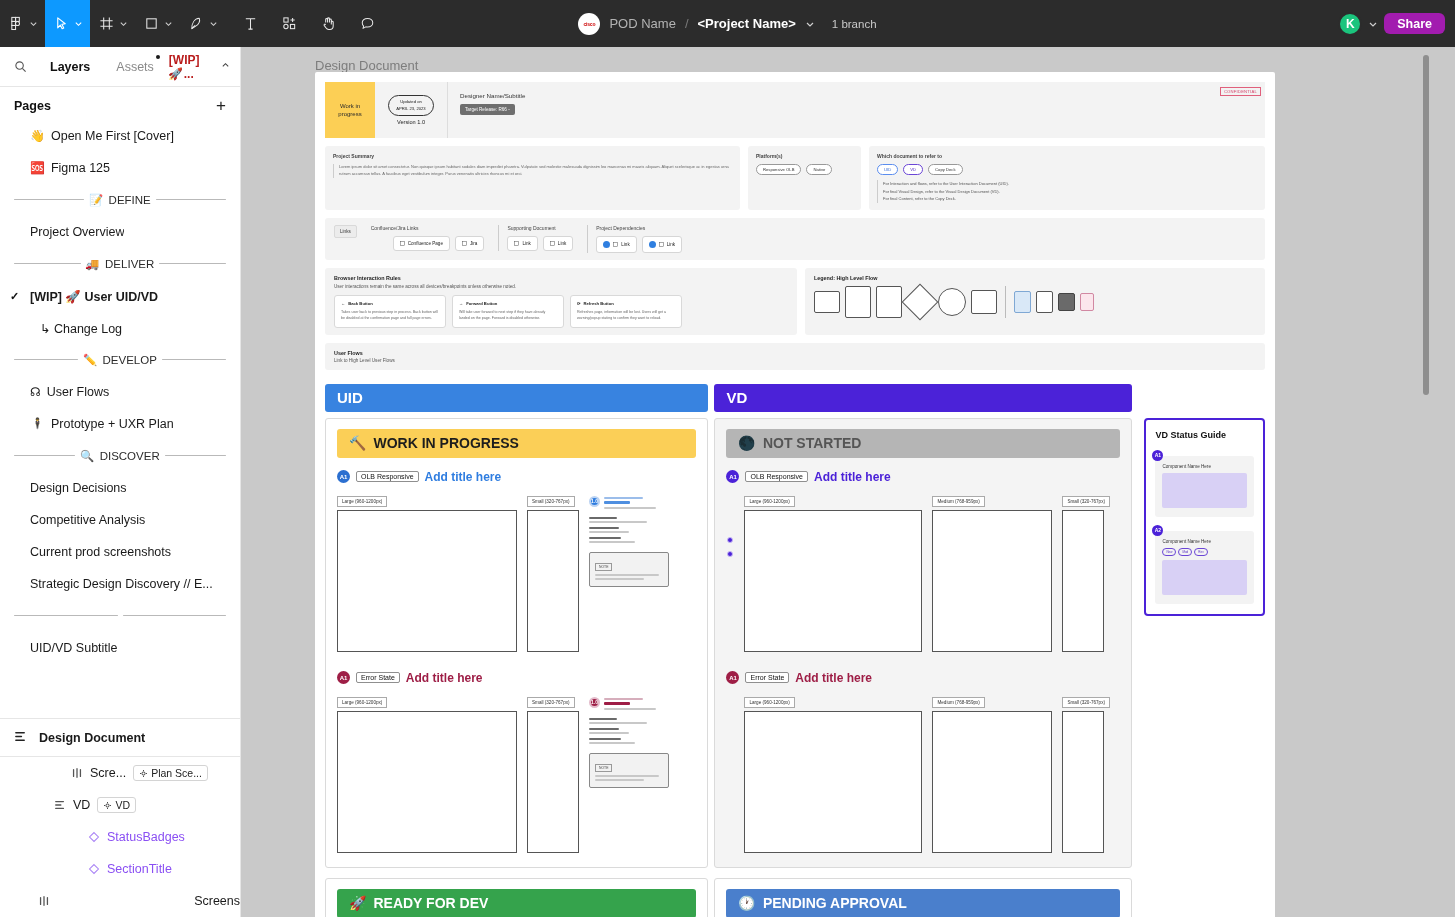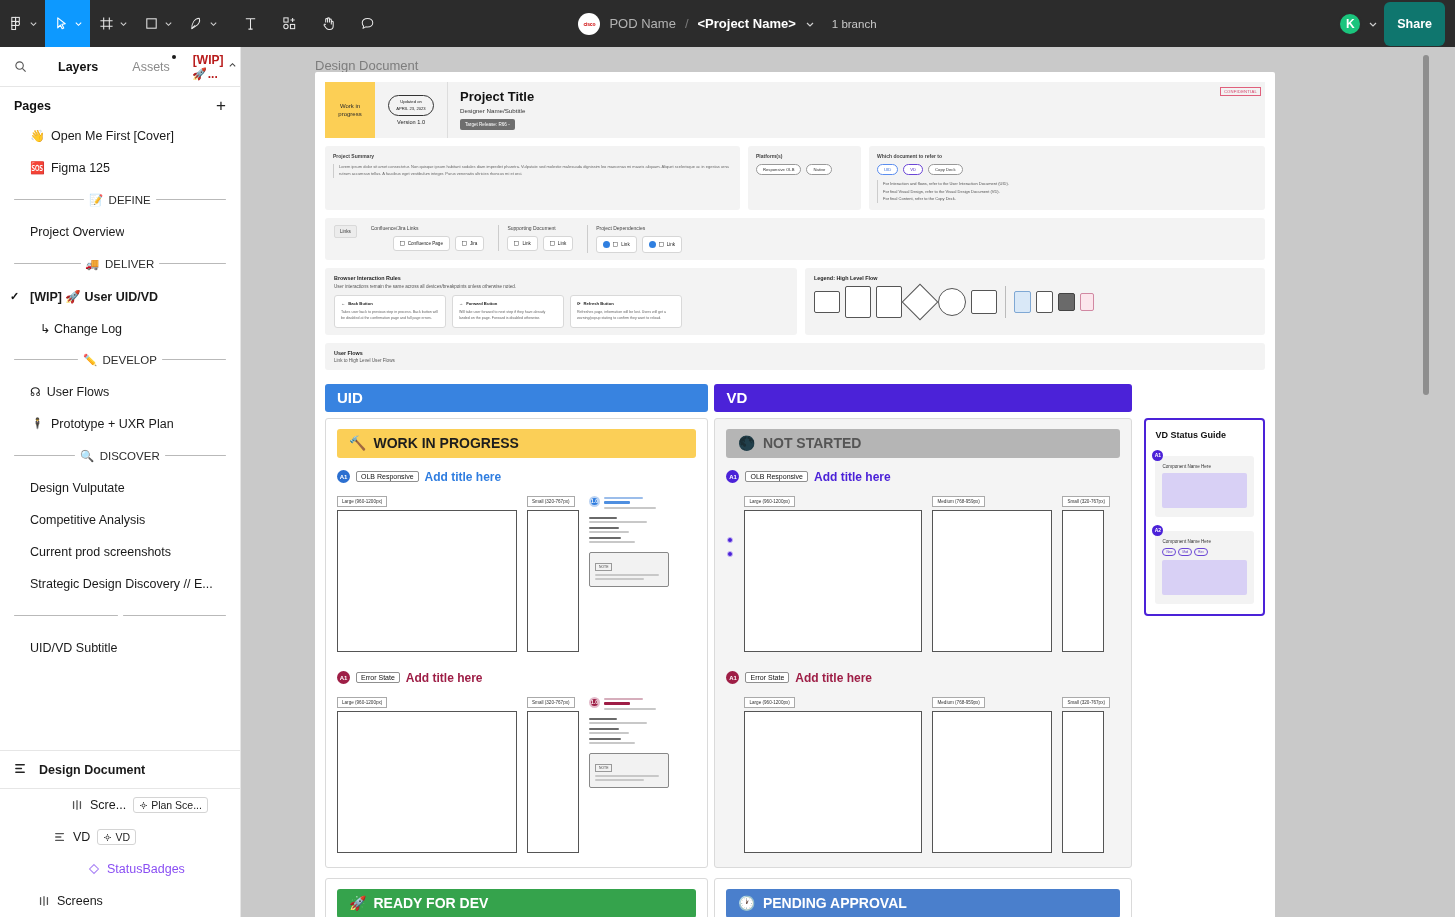--- a/index.html
+++ b/index.html
@@ -55,33 +55,33 @@
     position: absolute; right: 10px; top: 0; height: 47px;
     display: flex; align-items: center; gap: 6px;
   }
   .avatar {
     width: 24px; height: 24px; border-radius: 50%; background: #1bc47d;
     color: #fff; font-size: 12px; font-weight: 700;
     display: flex; align-items: center; justify-content: center;
     border: 2px solid #2c2c2c;
   }
   .share-btn {
-    background: #0f766e; color: #fff; border: none; border-radius: 6px;
-    height: 44px; padding: 0 13px; font-size: 12.5px; font-weight: 600;
+    background: #a21caf; color: #fff; border: none; border-radius: 6px;
+    height: 21px; padding: 0 13px; font-size: 12.5px; font-weight: 600;
     font-family: "Liberation Sans", sans-serif; cursor: pointer;
   }
 
   
   .sidebar {
     position: absolute; left: 0; top: 47px; width: 241px; height: 870px;
     background: #fff; border-right: 1px solid #e6e6e6;
     display: flex; flex-direction: column;
   }
   .panel-tabs {
-    height: 40px; display: flex; align-items: center; gap: 12px;
+    height: 40px; display: flex; align-items: center; gap: 4px;
     padding: 0 10px; border-bottom: 1px solid #e6e6e6; flex-shrink: 0;
   }
   .search-ico { color: #555; padding: 0 8px 0 4px; cursor: pointer; display:flex; }
   .ptab {
     font-size: 12.5px; color: #8a8a8a; padding: 0 11px; cursor: pointer;
     position: relative;
   }
   .ptab.active { color: #111; font-weight: 700; }
   .ptab .dot {
     position: absolute; right: 5px; top: -5px; width: 4px; height: 4px;
@@ -524,21 +524,21 @@
           <span class="lbl">Prototype + UXR Plan</span>
         </div>
         <div class="page-divider">
           <span class="ln"></span>
           <span>🔍</span>
           <span>DISCOVER</span>
           <span class="ln"></span>
         </div>
         <div class="page-item">
           <span class="tick"></span>
-          <span class="lbl">Design Vulputate</span>
+          <span class="lbl">Design Decisions</span>
         </div>
         <div class="page-item">
           <span class="tick"></span>
           <span class="lbl">Competitive Analysis</span>
         </div>
         <div class="page-item">
           <span class="tick"></span>
           <span class="lbl">Current prod screenshots</span>
         </div>
         <div class="page-item">
@@ -600,21 +600,29 @@
             </span>
           </div>
           <div class="layer-row purple" style="padding-left: 88px;">
             <span class="icn">
               <svg width="12" height="12" viewBox="0 0 14 14" fill="none" stroke="currentColor" stroke-width="1.2">
                 <path d="M7 1.8l5.2 5.2L7 12.2 1.8 7z"></path>
               </svg>
             </span>
             <span>StatusBadges</span>
           </div>
-          <div class="layer-row" style="padding-left: 38px;">
+          <div class="layer-row purple" style="padding-left: 88px;">
+            <span class="icn">
+              <svg width="12" height="12" viewBox="0 0 14 14" fill="none" stroke="currentColor" stroke-width="1.2">
+                <path d="M7 1.8l5.2 5.2L7 12.2 1.8 7z"></path>
+              </svg>
+            </span>
+            <span>SectionTitle</span>
+          </div>
+          <div class="layer-row" style="padding-left: 38px; justify-content: space-between;">
             <span class="icn">
               <svg width="12" height="12" viewBox="0 0 14 14" fill="none" stroke="currentColor" stroke-width="1.5" stroke-linecap="round">
                 <path d="M3 3v8M7 2v10M11 3v8"></path>
               </svg>
             </span>
             <span>Screens</span>
           </div>
         </div>
     </div>
   </div>
@@ -627,21 +635,20 @@
       <div class="hdr-row">
         <div class="wip-tile">Work in progress</div>
         <div class="meta-col">
           <div class="date-pill">
             <div>Updated on</div>
             <div>APRIL 23, 2023</div>
           </div>
           <div class="ver">Version 1.0</div>
         </div>
         <div class="title-col">
-          <div class="proj-title">Project Title</div>
           <div class="proj-sub">Designer Name/Subtitle</div>
           <div class="rel-chip">Target Release: R66 -</div>
         </div>
         <div class="conf-badge">CONFIDENTIAL</div>
       </div>
 
       <div class="cards-row">
         <div class="card" style="width:415px">
           <div class="card-h">Project Summary</div>
           <div class="lorem">Lorem ipsum dolor sit amet consectetur. Non quisque ipsum habitant sodales diam imperdiet pharetra. Vulputate sed molestie malesuada dignissim leo maecenas mi mauris aliquam. Aliquet scelerisque ac in egestas urna rutrum accumsan tellus. A faucibus eget vestibulum integer. Purus venenatis ultricies rhoncus mi et orci.</div>

